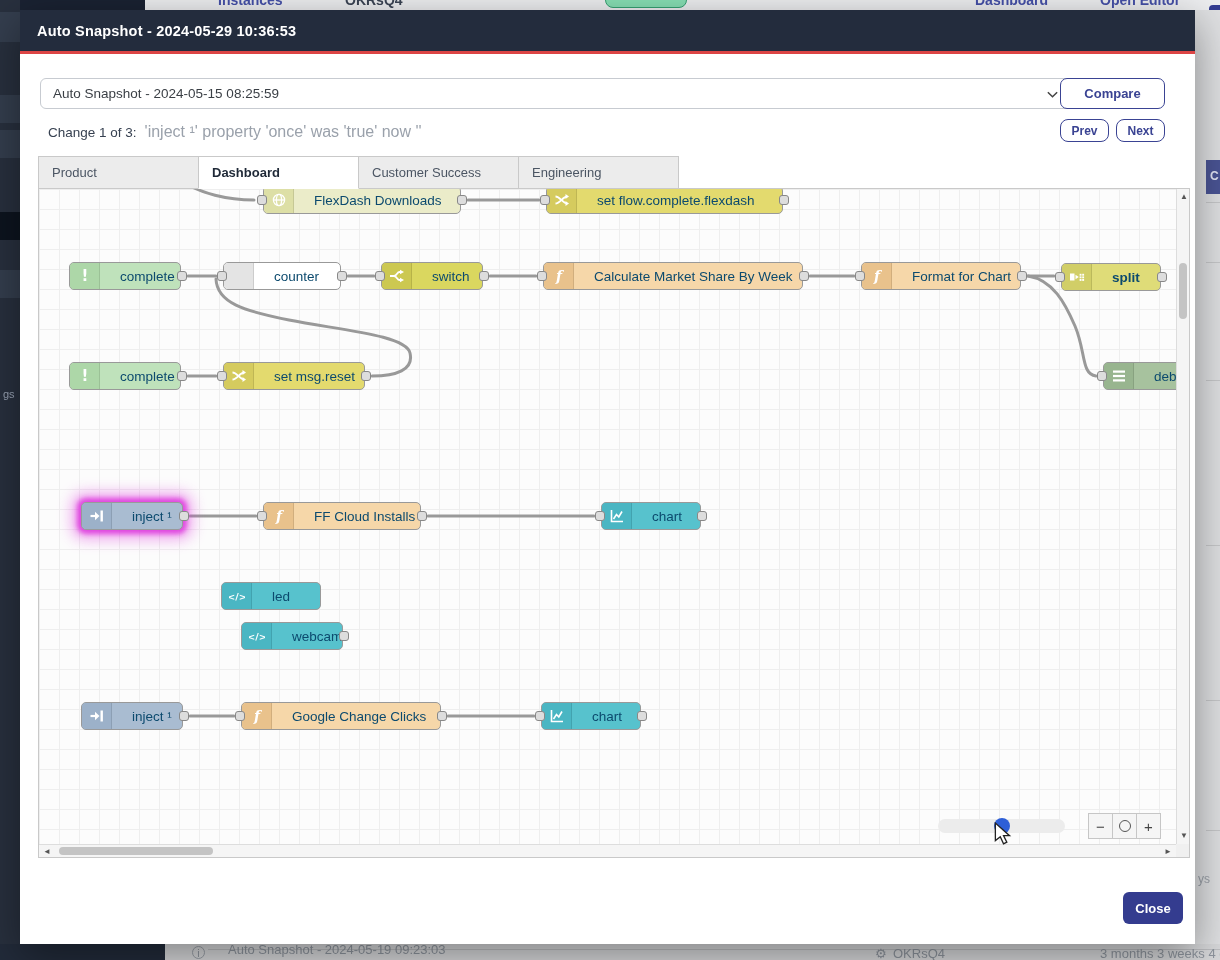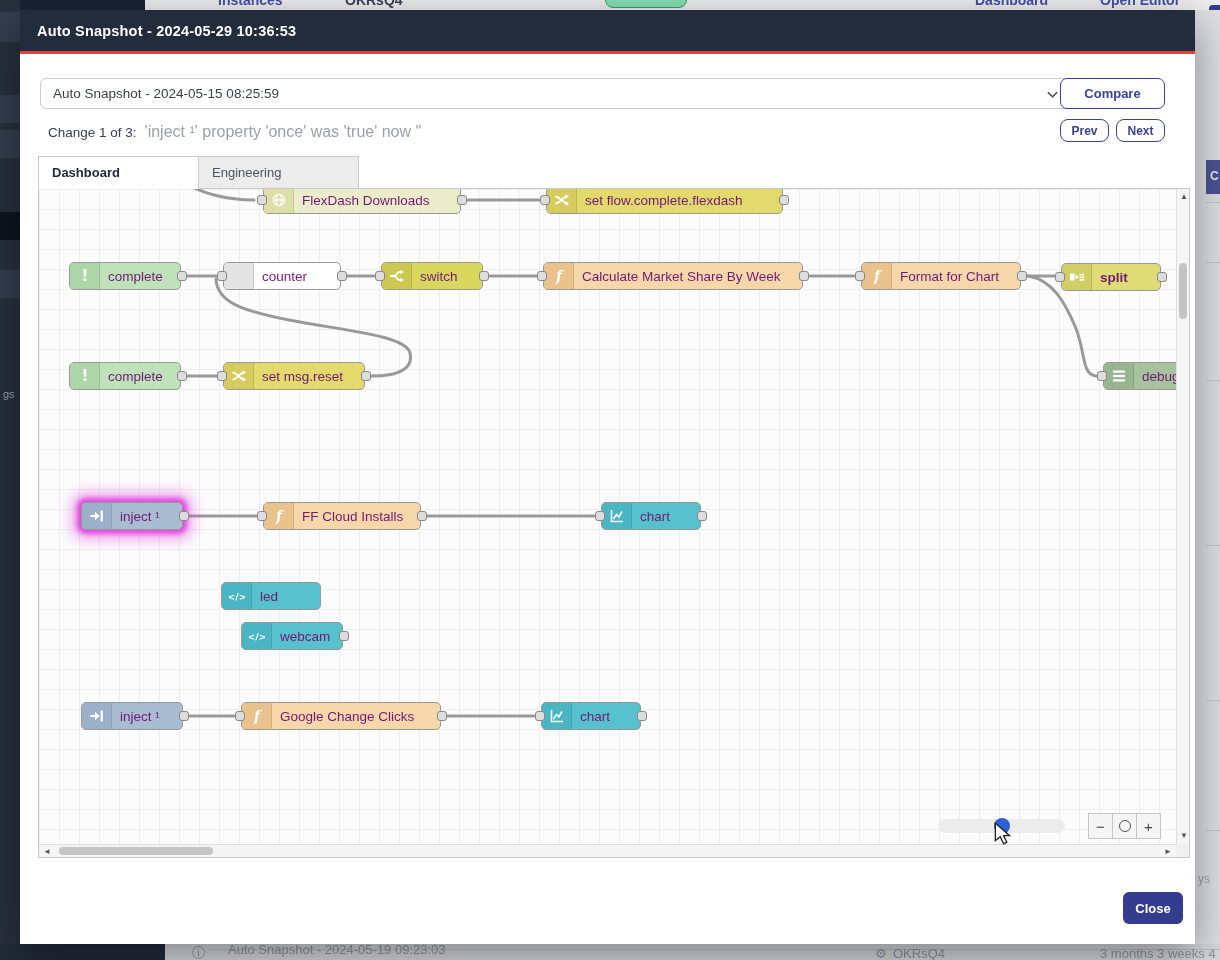--- a/index.html
+++ b/index.html
@@ -62,21 +62,21 @@
     border:1px solid #C9C9C9; background:
       linear-gradient(#EEEEEE 1px, transparent 1px) 0 0/20px 20px,
       linear-gradient(90deg,#EEEEEE 1px, transparent 1px) 0 0/20px 20px, #FCFCFC;
     overflow:hidden; }
   #wires { position:absolute; left:0; top:0; z-index:1; }
   .node { position:absolute; height:28px; border:1px solid #999; border-radius:5px; display:flex;
     align-items:stretch; z-index:2; cursor:pointer; }
   .nicon { width:30px; display:flex; align-items:center; justify-content:center;
     border-right:1px solid rgba(0,0,0,.1); border-radius:4px 0 0 4px; }
   .nicon svg { width:16px; height:16px; }
-  .nlabel { flex:1; display:flex; align-items:center; padding:0 8px; font-size:13.5px; color:#701a75;
+  .nlabel { flex:1; display:flex; align-items:center; padding:0 20px; font-size:13.5px; color:#0c4a6e;
     white-space:nowrap; overflow:hidden; }
   .port { position:absolute; width:10px; height:10px; background:#DDD; border:1px solid #888;
     border-radius:3px; top:8px; z-index:3; }
   .port.in { left:-7px; } .port.out { right:-7px; }
   .t-pale{background:#EBECC9}.t-pale .nicon{background:#DDDFA6}
   .t-change{background:#E3DA6E}.t-change .nicon{background:#D5CB5E}
   .t-complete{background:#BFE2BB}.t-complete .nicon{background:#ADD7A8}
   .t-plain{background:#fff}.t-plain .nicon{background:#E4E4E4}
   .t-switch{background:#DAD75F}.t-switch .nicon{background:#CCC851}
   .t-function{background:#F6D7A9}.t-function .nicon{background:#E9C28C}
@@ -169,21 +169,23 @@
     <button class="btn-outline" id="compare-btn">Compare</button>
 
     <div class="m-change">
       <span class="lbl">Change 1 of 3:</span>
       <span class="det">'inject ¹' property 'once' was 'true' now ''</span>
     </div>
     <button class="btn-outline" id="prev-btn">Prev</button>
     <button class="btn-outline" id="next-btn">Next</button>
 
     <div id="tabs">
+        <div class="tab">Product</div>
         <div class="tab active">Dashboard</div>
+        <div class="tab">Customer Success</div>
         <div class="tab">Engineering</div>
       </div>
 
     <div id="flow-canvas">
       <svg id="wires" width="1152" height="657">
           <path d="M137,-12 C160,6 192,11 215,11" fill="none" stroke="#999999" stroke-width="3" stroke-linecap="round"></path>
           <path d="M429,11 C468.05,11 460.95,11 500,11" fill="none" stroke="#999999" stroke-width="3" stroke-linecap="round"></path>
           <path d="M149,87 C174,87 152,87 177,87" fill="none" stroke="#999999" stroke-width="3" stroke-linecap="round"></path>
           <path d="M309,87 C334,87 310,87 335,87" fill="none" stroke="#999999" stroke-width="3" stroke-linecap="round"></path>
           <path d="M451,87 C476.3,87 471.7,87 497,87" fill="none" stroke="#999999" stroke-width="3" stroke-linecap="round"></path>

